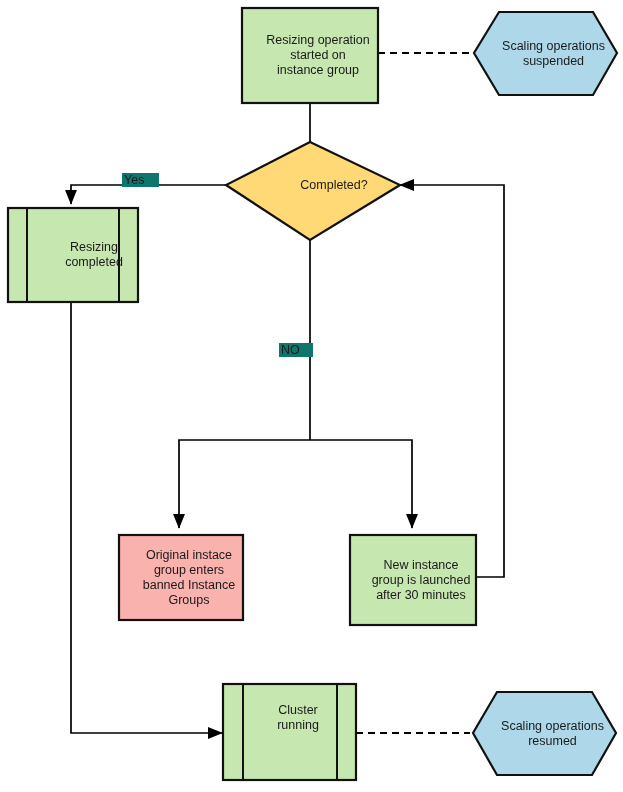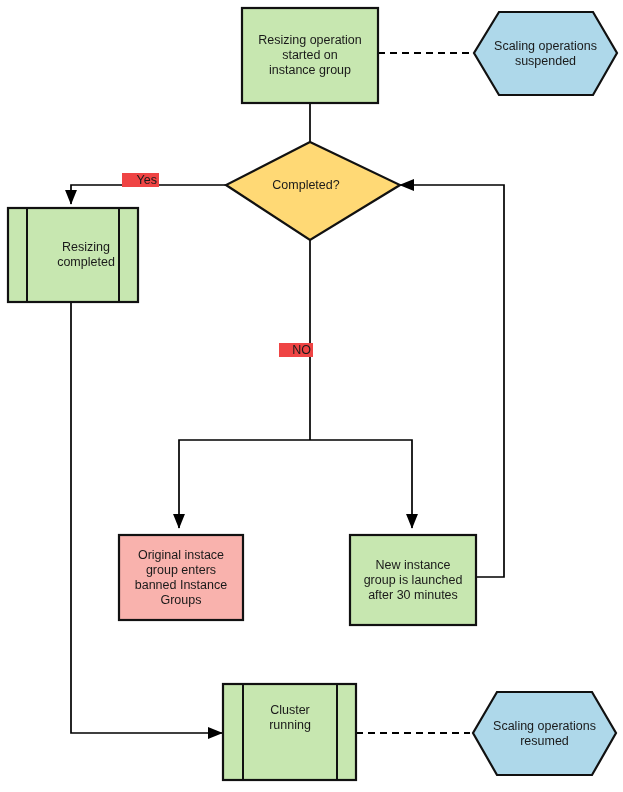--- a/index.html
+++ b/index.html
@@ -30,29 +30,30 @@
     position: absolute;
     display: flex;
     align-items: center;
     justify-content: center;
     text-align: center;
     color: #1a1a1a;
     font-size: 12.5px;
     line-height: 15px;
     white-space: pre-line;
     pointer-events: none;
+    margin-left: 8px;
   }
   .edge-label {
     position: absolute;
     color: #1a1a1a;
     font-size: 12.5px;
     line-height: 14px;
-    background: #ef4444;
+    background: #0f766e;
     padding: 0 2px;
-    text-align: right;
+    text-align: left;
   }
 </style>
 </head>
 <body>
 
 <div id="canvas">
 
   <svg class="layer" viewBox="0 0 623 792">
     <defs>
       <marker id="arrow" markerWidth="10" markerHeight="10" refX="8.5" refY="3.6" orient="auto" markerUnits="strokeWidth">
@@ -101,21 +102,21 @@
     <polygon points="497,692 592,692 616,733 592,775 497,775 473,733" fill="#aed8ea" stroke="#111111" stroke-width="2.2"></polygon>
   </svg>
 
   <div class="node-text" style="left:242px; top:8px; width:136px; height:95px;">Resizing operation
 started on
 instance group</div>
 
   <div class="node-text" style="left:474px; top:12px; width:143px; height:83px;">Scaling operations
 suspended</div>
 
-  <div class="node-text" style="left:236px; top:163px; width:140px; height:44px;">Completed?</div>
+  <div class="node-text" style="left:256px; top:163px; width:140px; height:44px;">Completed?</div>
 
   <div class="node-text" style="left:40px; top:208px; width:92px; height:94px;">Resizing
 completed</div>
 
   <div class="node-text" style="left:119px; top:535px; width:124px; height:85px;">Original instace
 group enters
 banned Instance
 Groups</div>
 
   <div class="node-text" style="left:350px; top:535px; width:126px; height:90px;">New instance

